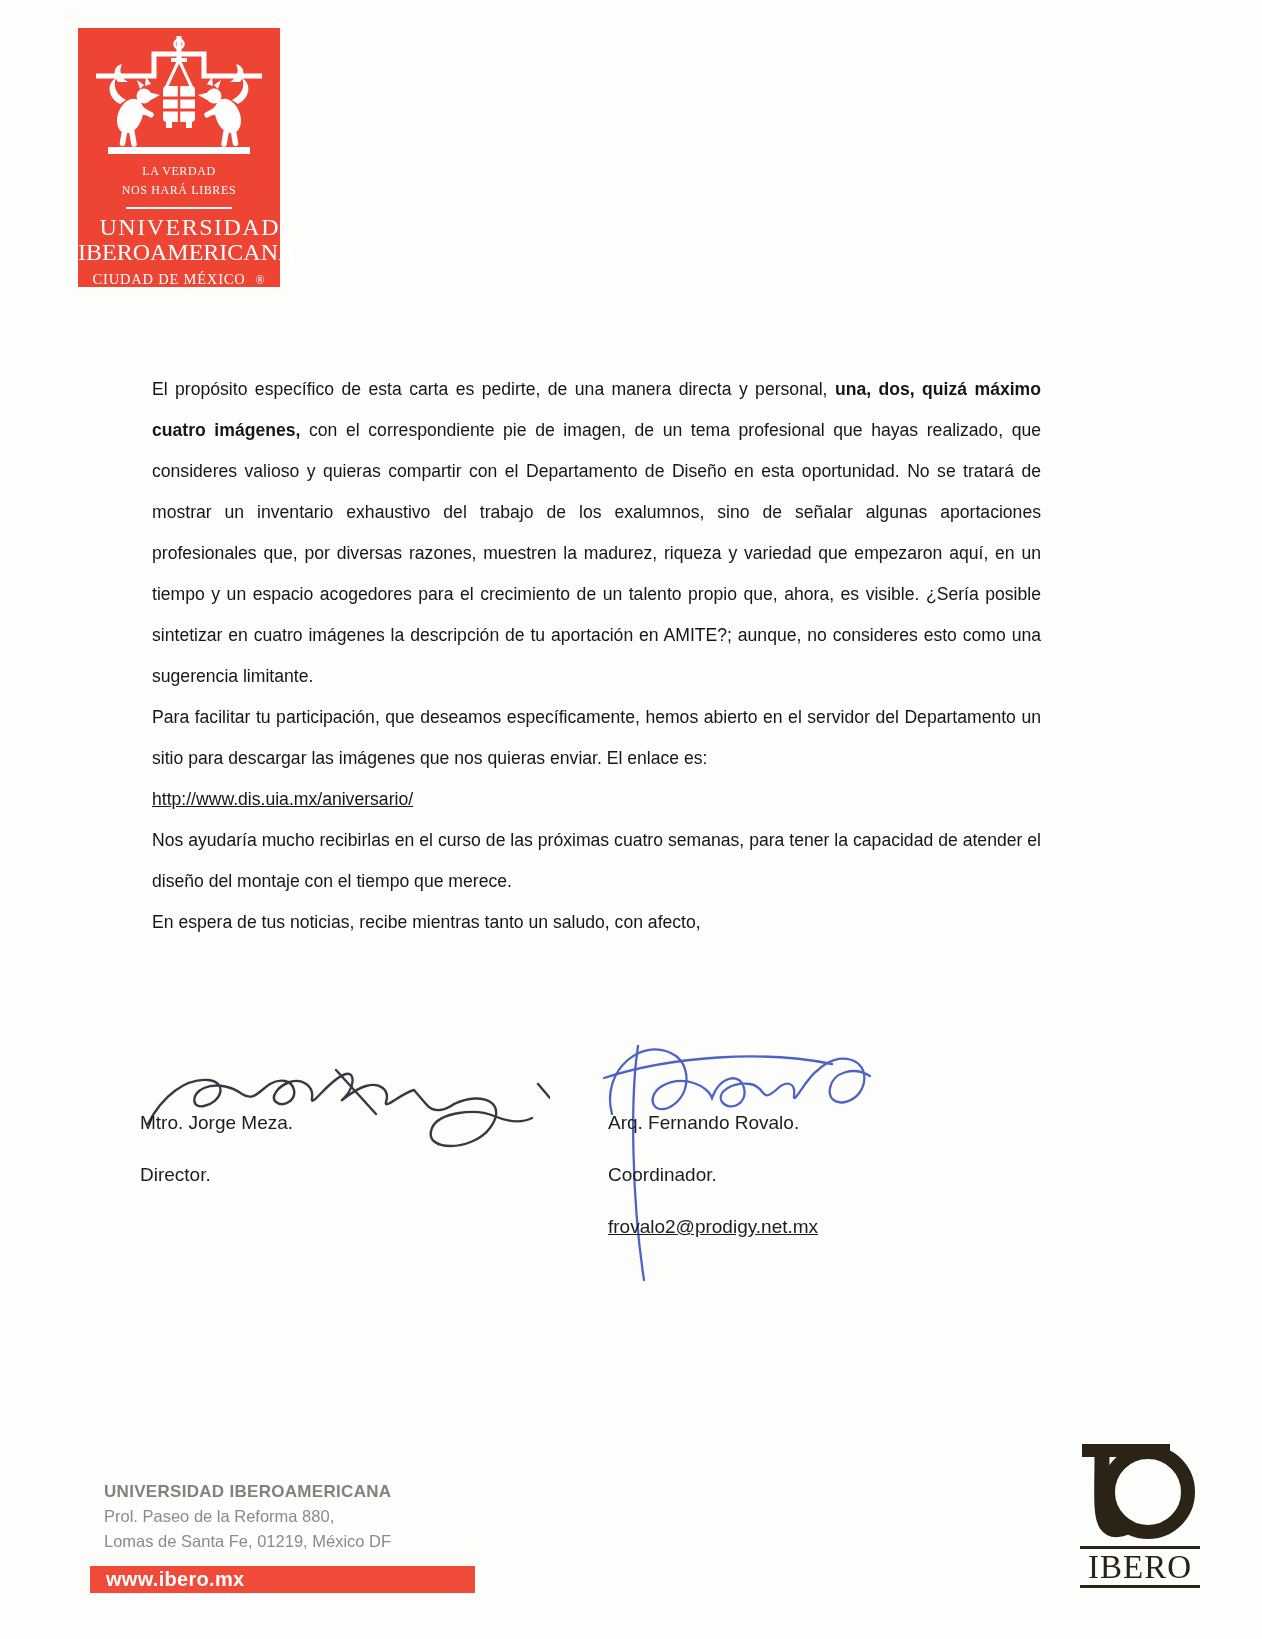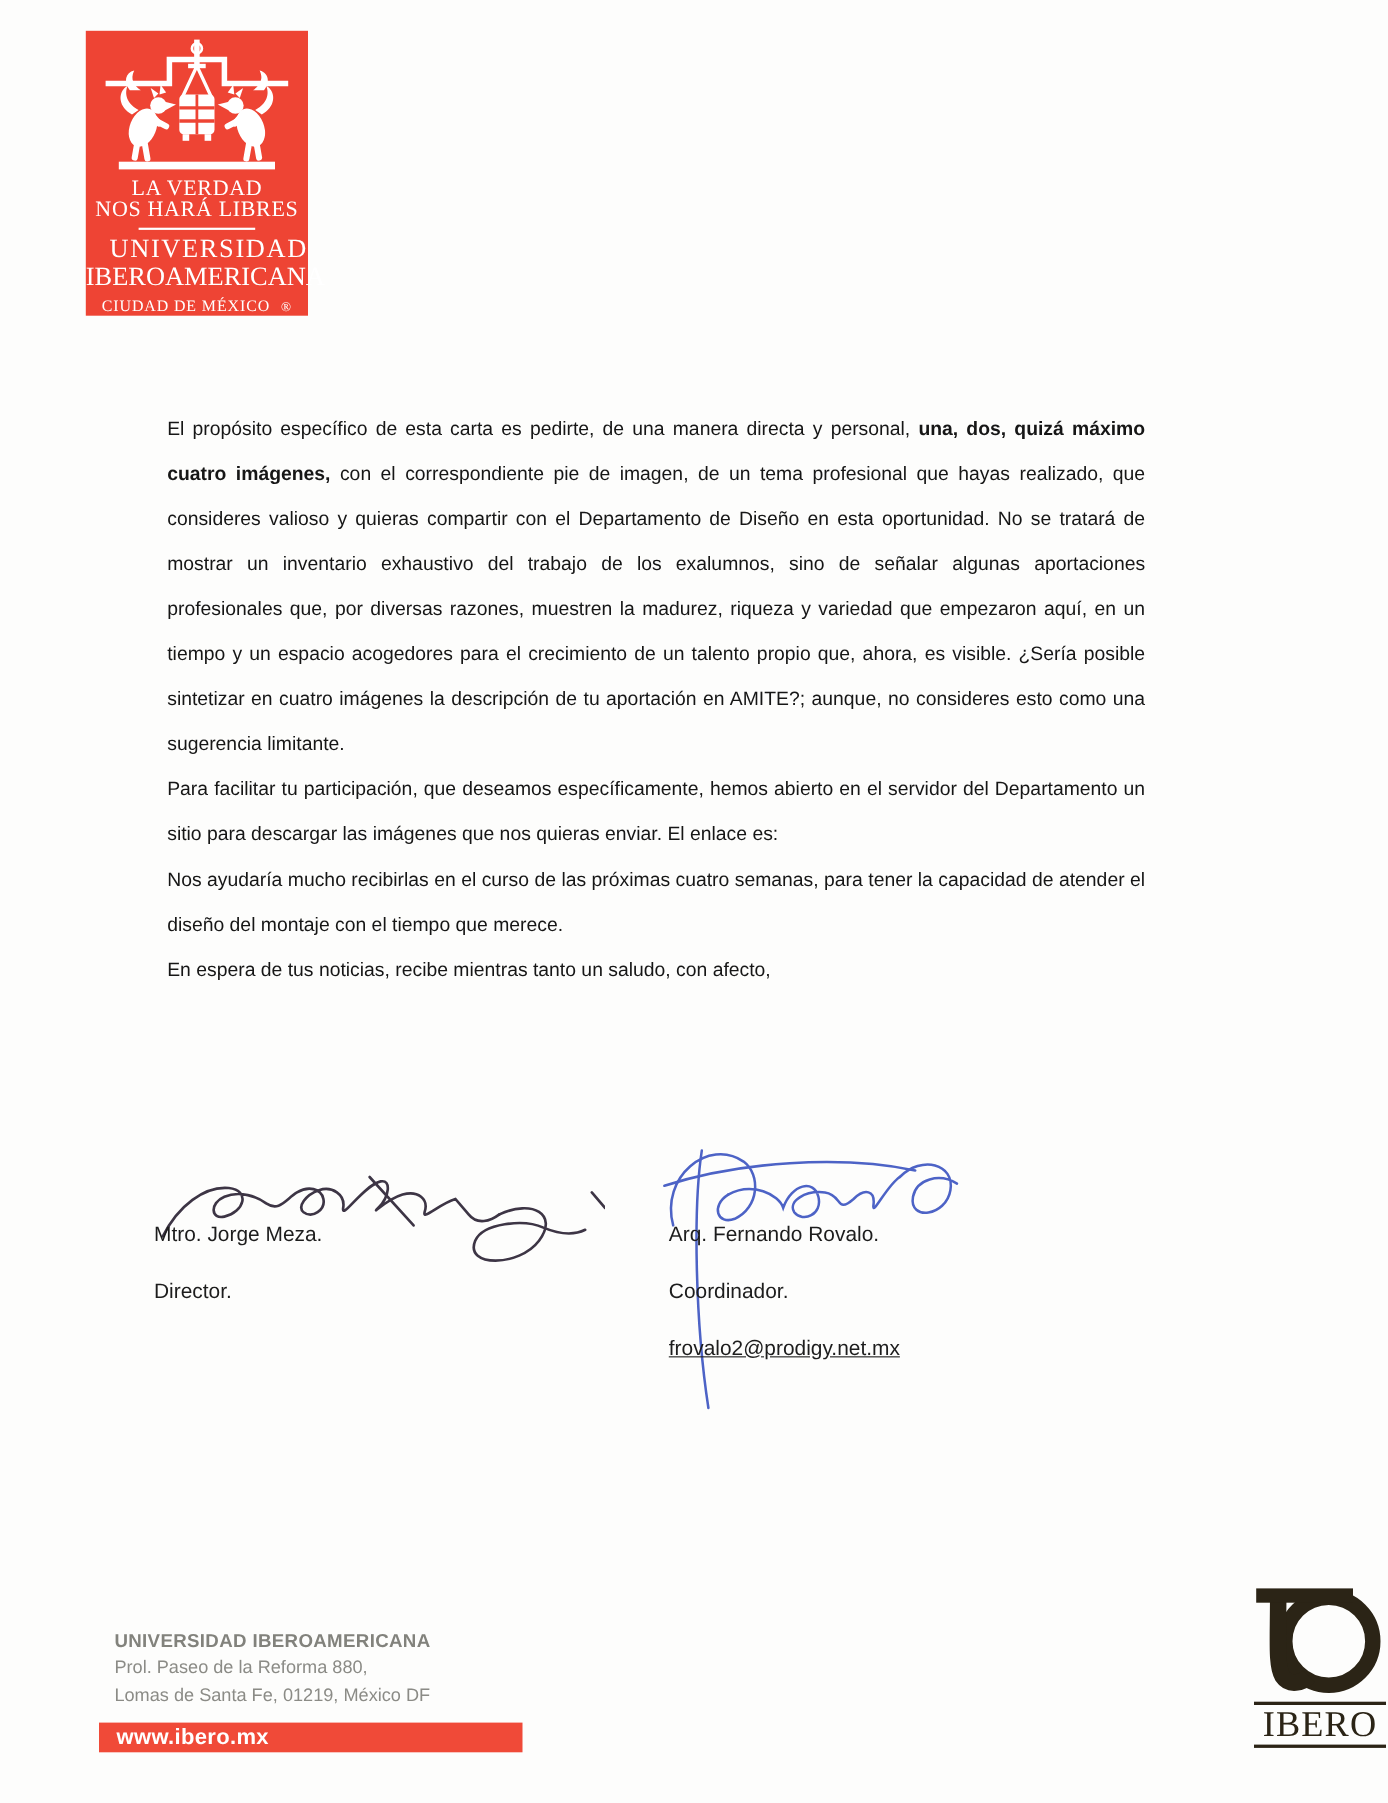--- a/index.html
+++ b/index.html
@@ -13,21 +13,21 @@
 
   
   .red-block{
     position:absolute;left:78px;top:28px;width:202px;height:259px;
     background:var(--brand-red,#ee4434);
     color:#fff;text-align:center;
   }
   .crest{display:block;margin:0 auto;}
   .motto{
     font-family:"Liberation Serif", serif;
-    font-size:20px;line-height:19px;letter-spacing:.6px;margin-top:2px;
+    font-size:12px;line-height:19px;letter-spacing:.6px;margin-top:2px;
   }
   .sep-line{width:106px;height:2px;background:#fff;margin:7px auto 6px auto;}
   .uni1{
     font-family:Liberation Serif, serif;
     font-size:24px;line-height:25px;letter-spacing:1.5px;text-align:right;
   }
   .uni2{
     font-family:"Liberation Serif", serif;
     font-size:24px;line-height:25px;letter-spacing:0px;
   }
@@ -60,21 +60,21 @@
   }
   .footer-addr .f-uni{font-weight:bold;font-size:17px;color:#82827c;letter-spacing:.3px;text-align:center;}
   .web-bar{
     position:absolute;left:90px;top:1566px;width:385px;height:27px;
     background:var(--footer-bar-red,#f04a38);
     color:#fff;font-weight:bold;font-size:20px;line-height:27px;
     padding-left:16px;box-sizing:border-box;letter-spacing:.3px;
   }
 
   
-  .ibero-logo{position:absolute;left:1140px;top:1440px;width:120px;text-align:center;}
+  .ibero-logo{position:absolute;left:1080px;top:1440px;width:120px;text-align:center;}
   .ibero-rule{height:3px;background:var(--logo-dark,#2b2416);margin:0;}
   .ibero-word{
     font-family:"Liberation Serif", serif;
     font-size:33px;line-height:36px;color:var(--logo-dark,#2b2416);
     letter-spacing:1px;
   }
 </style>
 </head>
 <body>
 
@@ -134,20 +134,21 @@
   <div class="uni1">UNIVERSIDAD</div>
   <div class="uni2">IBEROAMERICANA</div>
   <div class="city">
     <span>CIUDAD DE MÉXICO</span><span class="rmark">®</span>
   </div>
 </div>
 
 <div class="letter">
     <p class="para"><span>El propósito específico de esta carta es pedirte, de una manera directa y personal, </span><span class="b">una, dos, quizá máximo cuatro imágenes,</span><span> con el correspondiente pie de imagen, de un tema profesional que hayas realizado, que consideres valioso y quieras compartir con el Departamento de Diseño en esta oportunidad. No se tratará de mostrar un inventario exhaustivo del trabajo de los exalumnos, sino de señalar algunas aportaciones profesionales que, por diversas razones, muestren la madurez, riqueza y variedad que empezaron aquí, en un tiempo y un espacio acogedores para el crecimiento de un talento propio que, ahora, es visible. ¿Sería posible sintetizar en cuatro imágenes la descripción de tu aportación en AMITE?; aunque, no consideres esto como una sugerencia limitante.</span></p>
     <p class="para"><span>Para facilitar tu participación, que deseamos específicamente, hemos abierto en el servidor del Departamento un sitio para descargar las imágenes que nos quieras enviar. El enlace es:</span></p>
+    <p class="para"><span class="lnk">http://www.dis.uia.mx/aniversario/</span></p>
     <p class="para"><span>Nos ayudaría mucho recibirlas en el curso de las próximas cuatro semanas, para tener la capacidad de atender el diseño del montaje con el tiempo que merece.</span></p>
     <p class="para"><span>En espera de tus noticias, recibe mientras tanto un saludo, con afecto,</span></p>
   </div>
 
 <svg class="sig-svg" style="left:140px;top:1048px;" width="410" height="130" viewBox="0 0 410 130">
   <g fill="none" stroke="var(--ink-dark,#3d3545)" stroke-width="2.4" stroke-linecap="round">
     <path d="M8,76 C22,48 46,30 68,32 C88,34 82,54 64,58 C52,61 50,46 64,40 C78,34 94,40 102,46 C114,54 120,42 130,36 C140,30 152,32 154,42 C156,52 144,60 136,54 C130,49 138,38 150,34 C162,30 174,38 172,50 C170,62 190,30 206,26 C216,24 214,40 204,50 C196,58 212,42 226,38 C240,34 250,42 246,54 C244,62 260,46 274,42 L286,56 C294,66 306,62 314,56"></path>
     <path d="M196,22 L236,66"></path>
     <path d="M314,56 C344,42 368,56 350,80 C332,104 282,104 292,80 C299,64 336,60 354,68 C366,73 380,76 392,70"></path>
     <path d="M398,36 l12,14"></path>

